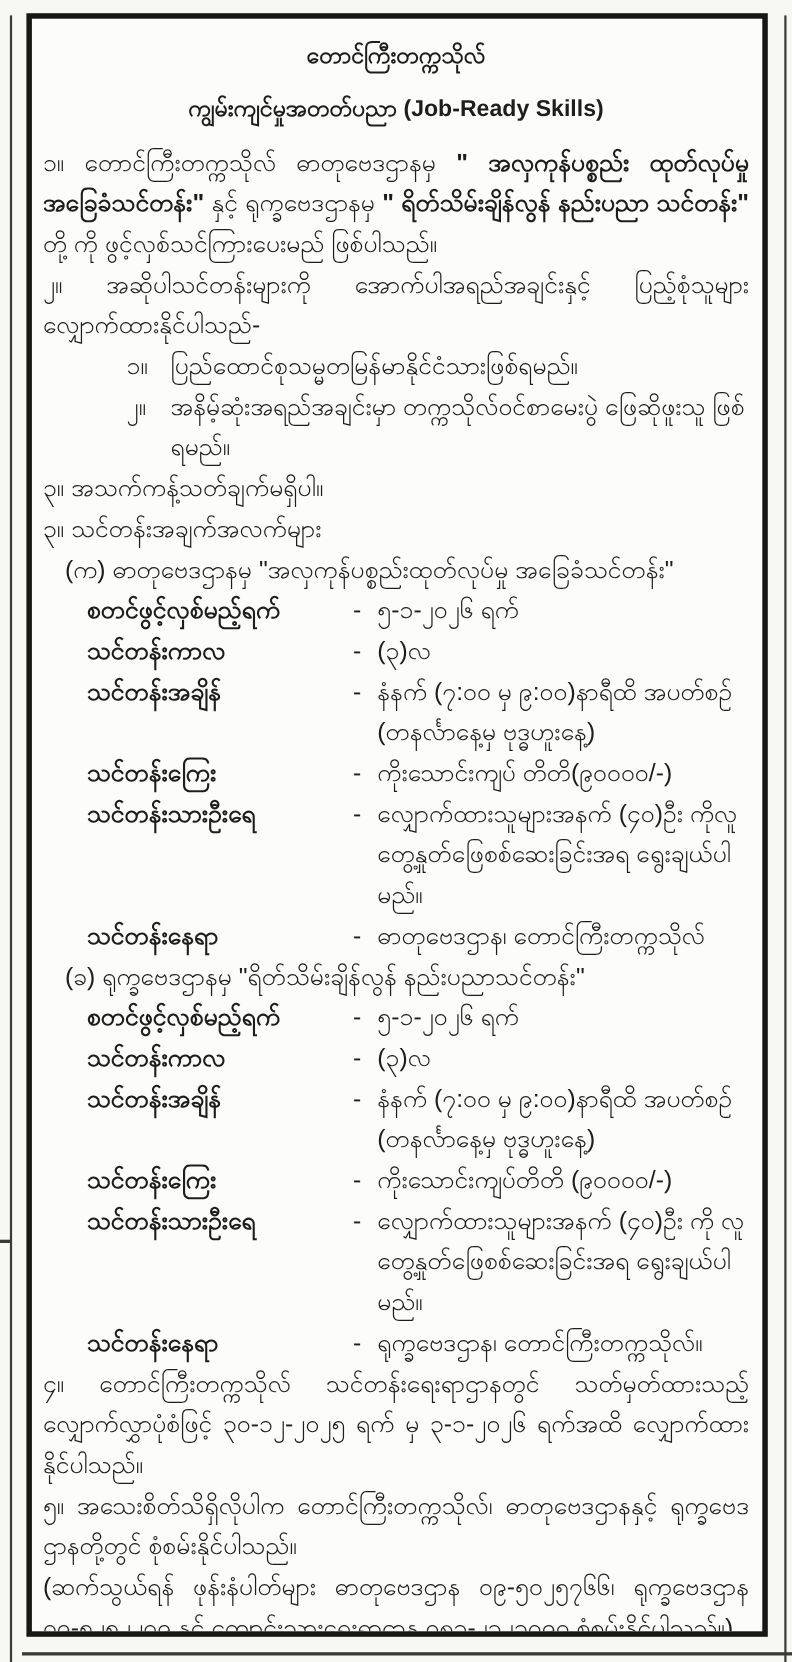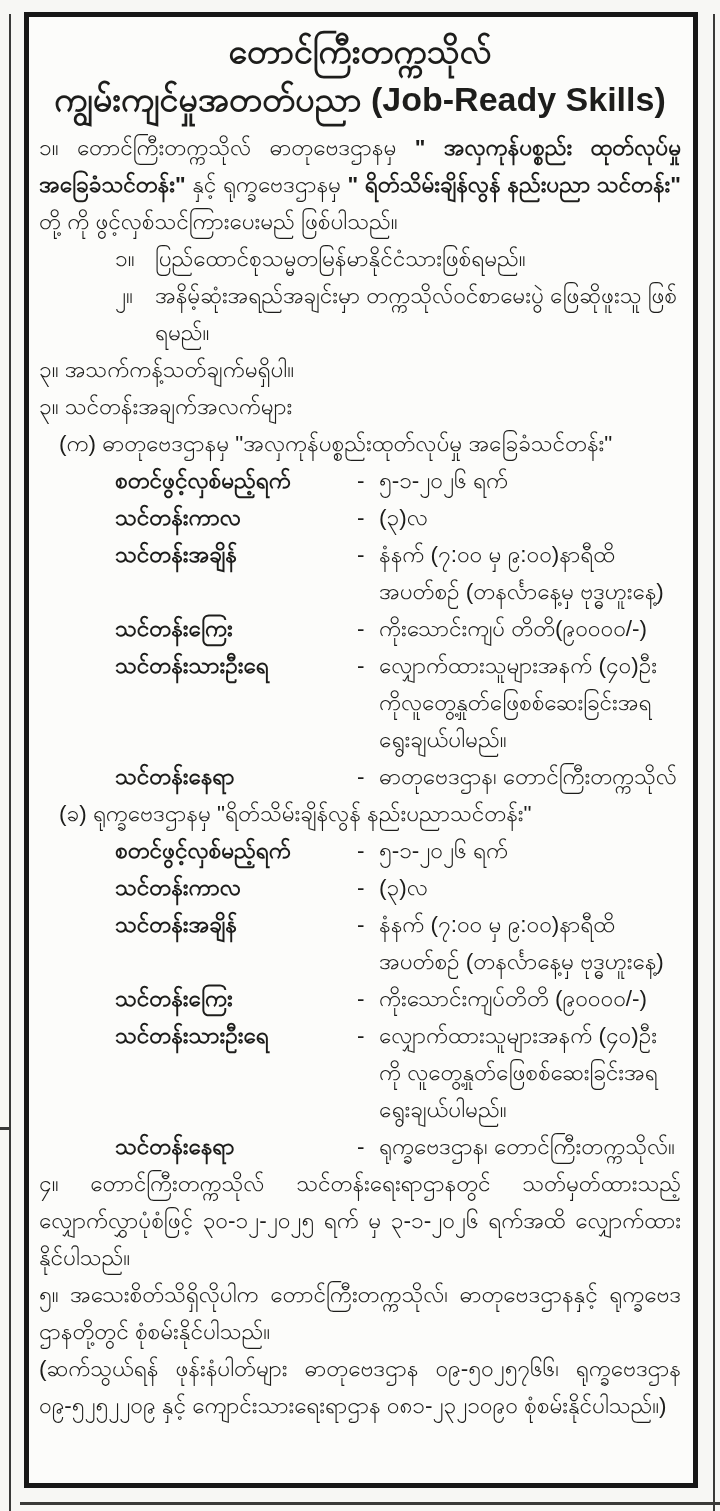--- a/index.html
+++ b/index.html
@@ -15,31 +15,31 @@
   .col-rule.right{left:713px;}
   .left-tick{position:absolute;left:0;top:1127px;width:10px;height:3px;background:#3a3a38;}
   .next-box-line{position:absolute;left:20px;top:1502px;width:700px;height:3px;background:#3a3a38;}
 
   .notice-box{
     position:absolute;left:24px;top:12px;width:674px;height:1476px;
     box-sizing:border-box;border:5px solid #171716;background:#fcfcfa;
     padding:8px 12px 0 10px;overflow:hidden;
   }
   .title{
-    text-align:center;font-weight:700;font-size:34px;line-height:48px;
+    text-align:center;font-weight:700;font-size:21px;line-height:48px;
     margin:2px 0 6px 0;
   }
   .body-text{font-size:22.5px;line-height:37px;}
   p.para{margin:0;text-align:justify;}
   .bold{font-weight:700;}
   .sub-item{display:grid;grid-template-columns:40px 1fr;margin-left:76px;}
   .sub-item .num{text-align:left;}
   .lvl1{margin-left:0;}
   .course-heading{margin-left:20px;}
-  .detail-row{display:grid;grid-template-columns:242px 22px 1fr;margin-left:76px;}
+  .detail-row{display:grid;grid-template-columns:242px 22px 1fr;margin-left:40px;}
   .detail-row .lbl{font-weight:700;}
   .detail-row .dash{text-align:left;}
 </style>
 </head>
 <body>
 
 <div class="col-rule left"></div>
 <div class="col-rule right"></div>
 <div class="left-tick"></div>
 <div class="next-box-line"></div>
@@ -48,20 +48,21 @@
 
   <div class="title">
     <div>တောင်ကြီးတက္ကသိုလ်</div>
     <div>ကျွမ်းကျင်မှုအတတ်ပညာ (Job-Ready Skills)</div>
   </div>
 
   <div class="body-text">
 
     <p class="para"><span>၁။  တောင်ကြီးတက္ကသိုလ် ဓာတုဗေဒဌာနမှ </span><span class="bold">" အလှကုန်ပစ္စည်း ထုတ်လုပ်မှု အခြေခံသင်တန်း"</span><span> နှင့် ရုက္ခဗေဒဌာနမှ </span><span class="bold">" ရိတ်သိမ်းချိန်လွန် နည်းပညာ သင်တန်း"</span><span> တို့ ကို ဖွင့်လှစ်သင်ကြားပေးမည် ဖြစ်ပါသည်။</span></p>
 
+    <p class="para">၂။   အဆိုပါသင်တန်းများကို အောက်ပါအရည်အချင်းနှင့် ပြည့်စုံသူများ လျှောက်ထားနိုင်ပါသည်-</p>
 
     <div class="sub-item">
       <span class="num">၁။</span>
       <span>ပြည်ထောင်စုသမ္မတမြန်မာနိုင်ငံသားဖြစ်ရမည်။</span>
     </div>
     <div class="sub-item">
       <span class="num">၂။</span>
       <span>အနိမ့်ဆုံးအရည်အချင်းမှာ တက္ကသိုလ်ဝင်စာမေးပွဲ ဖြေဆိုဖူးသူ ဖြစ်ရမည်။</span>
     </div>
 

